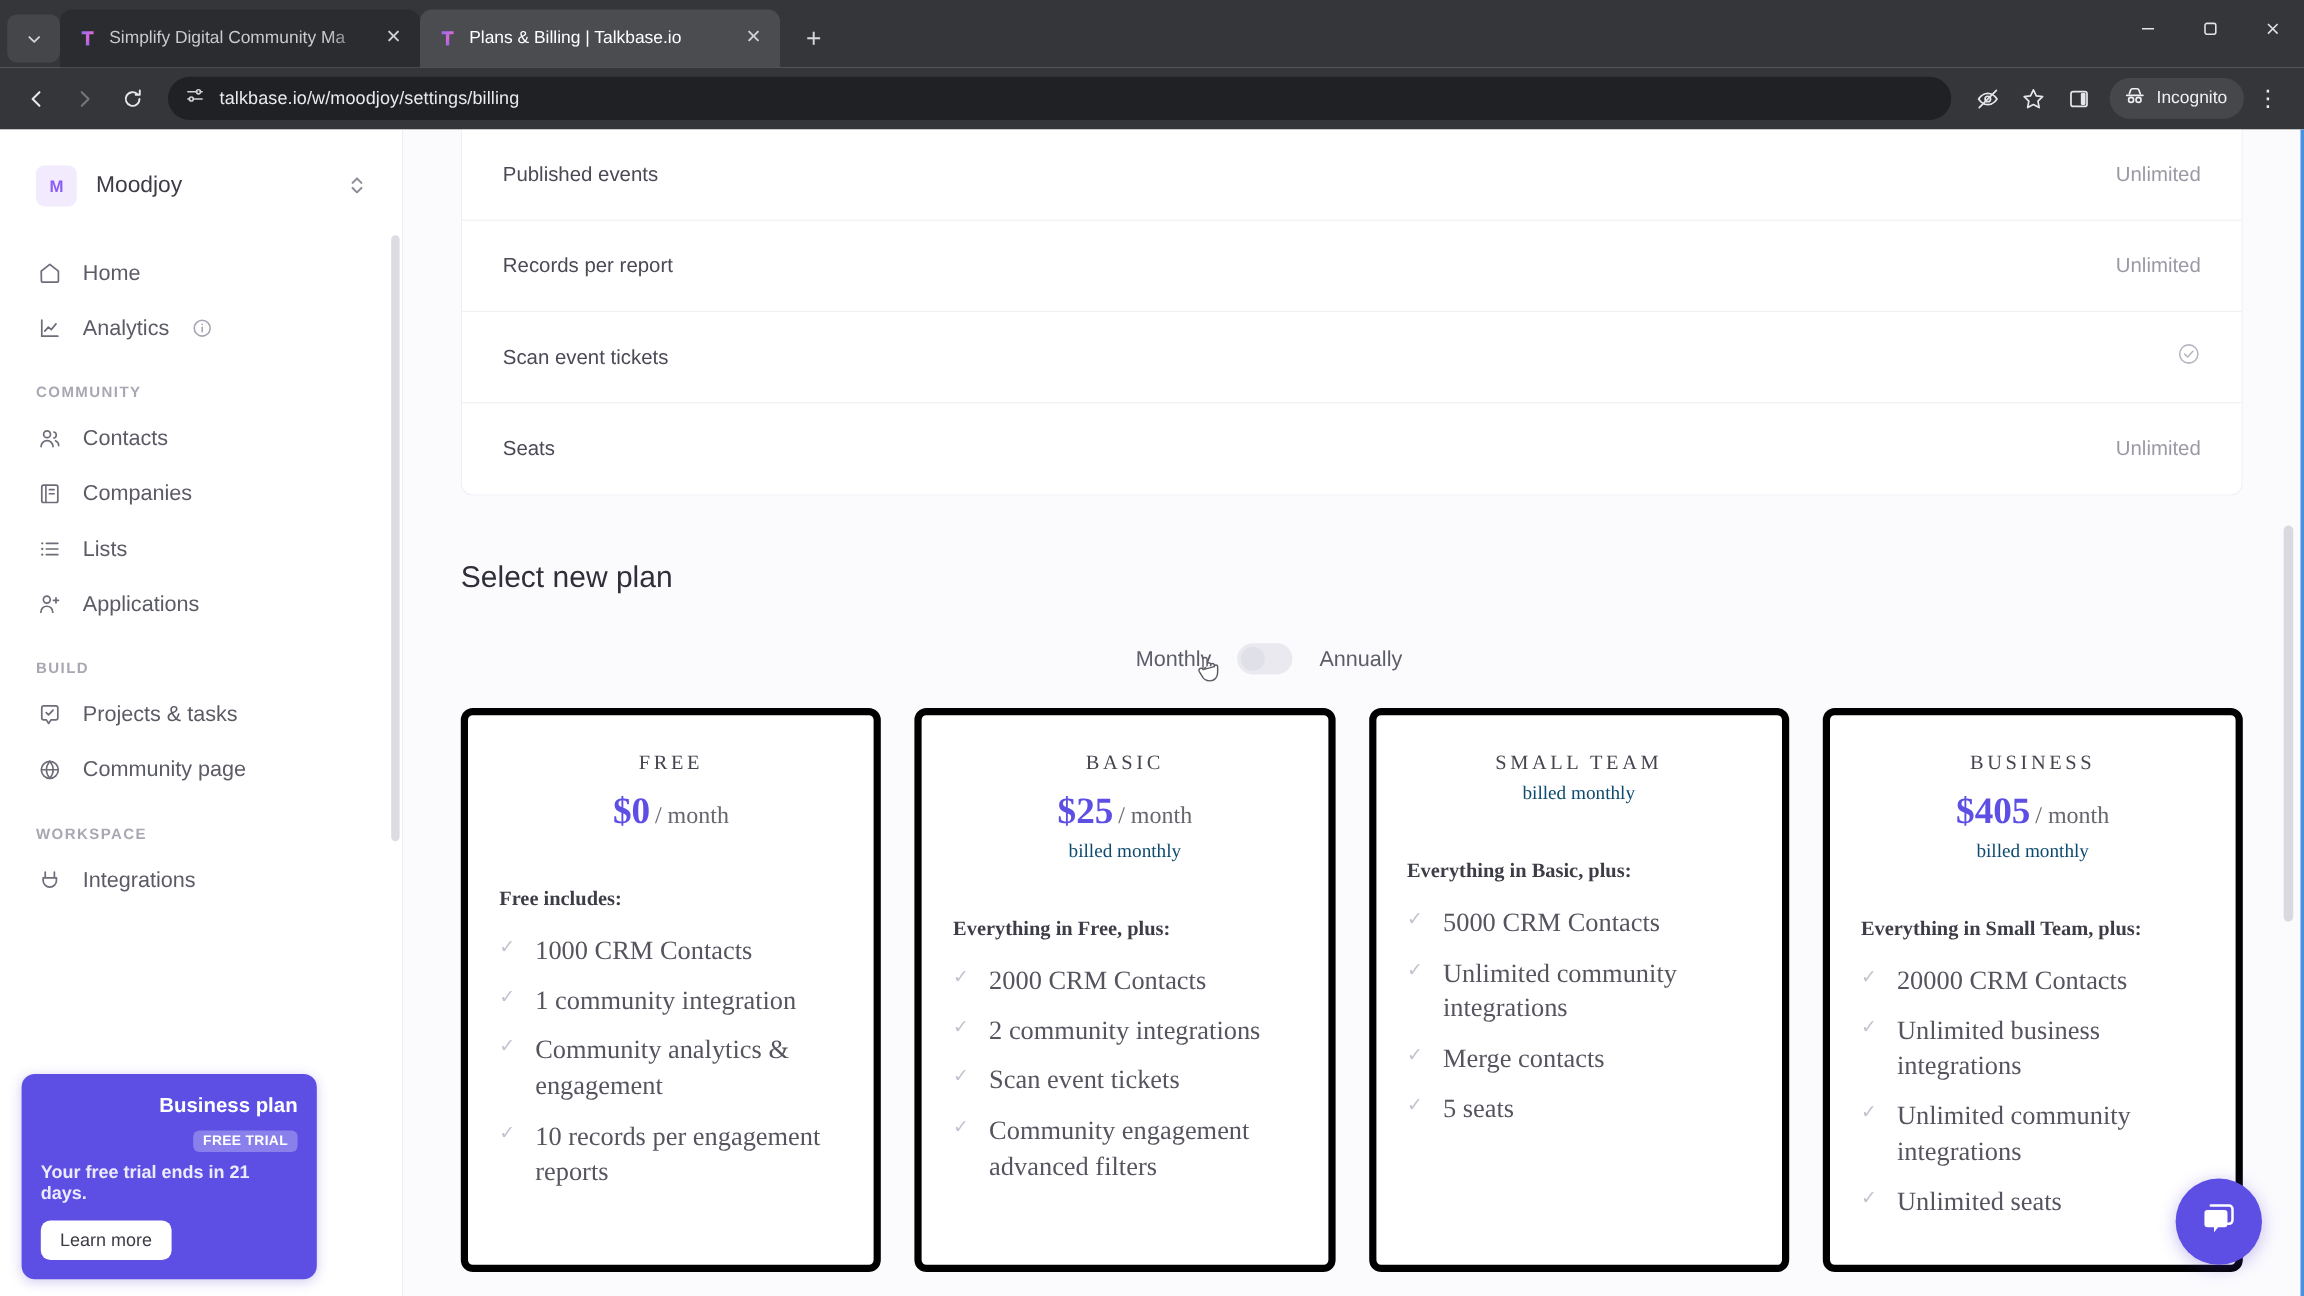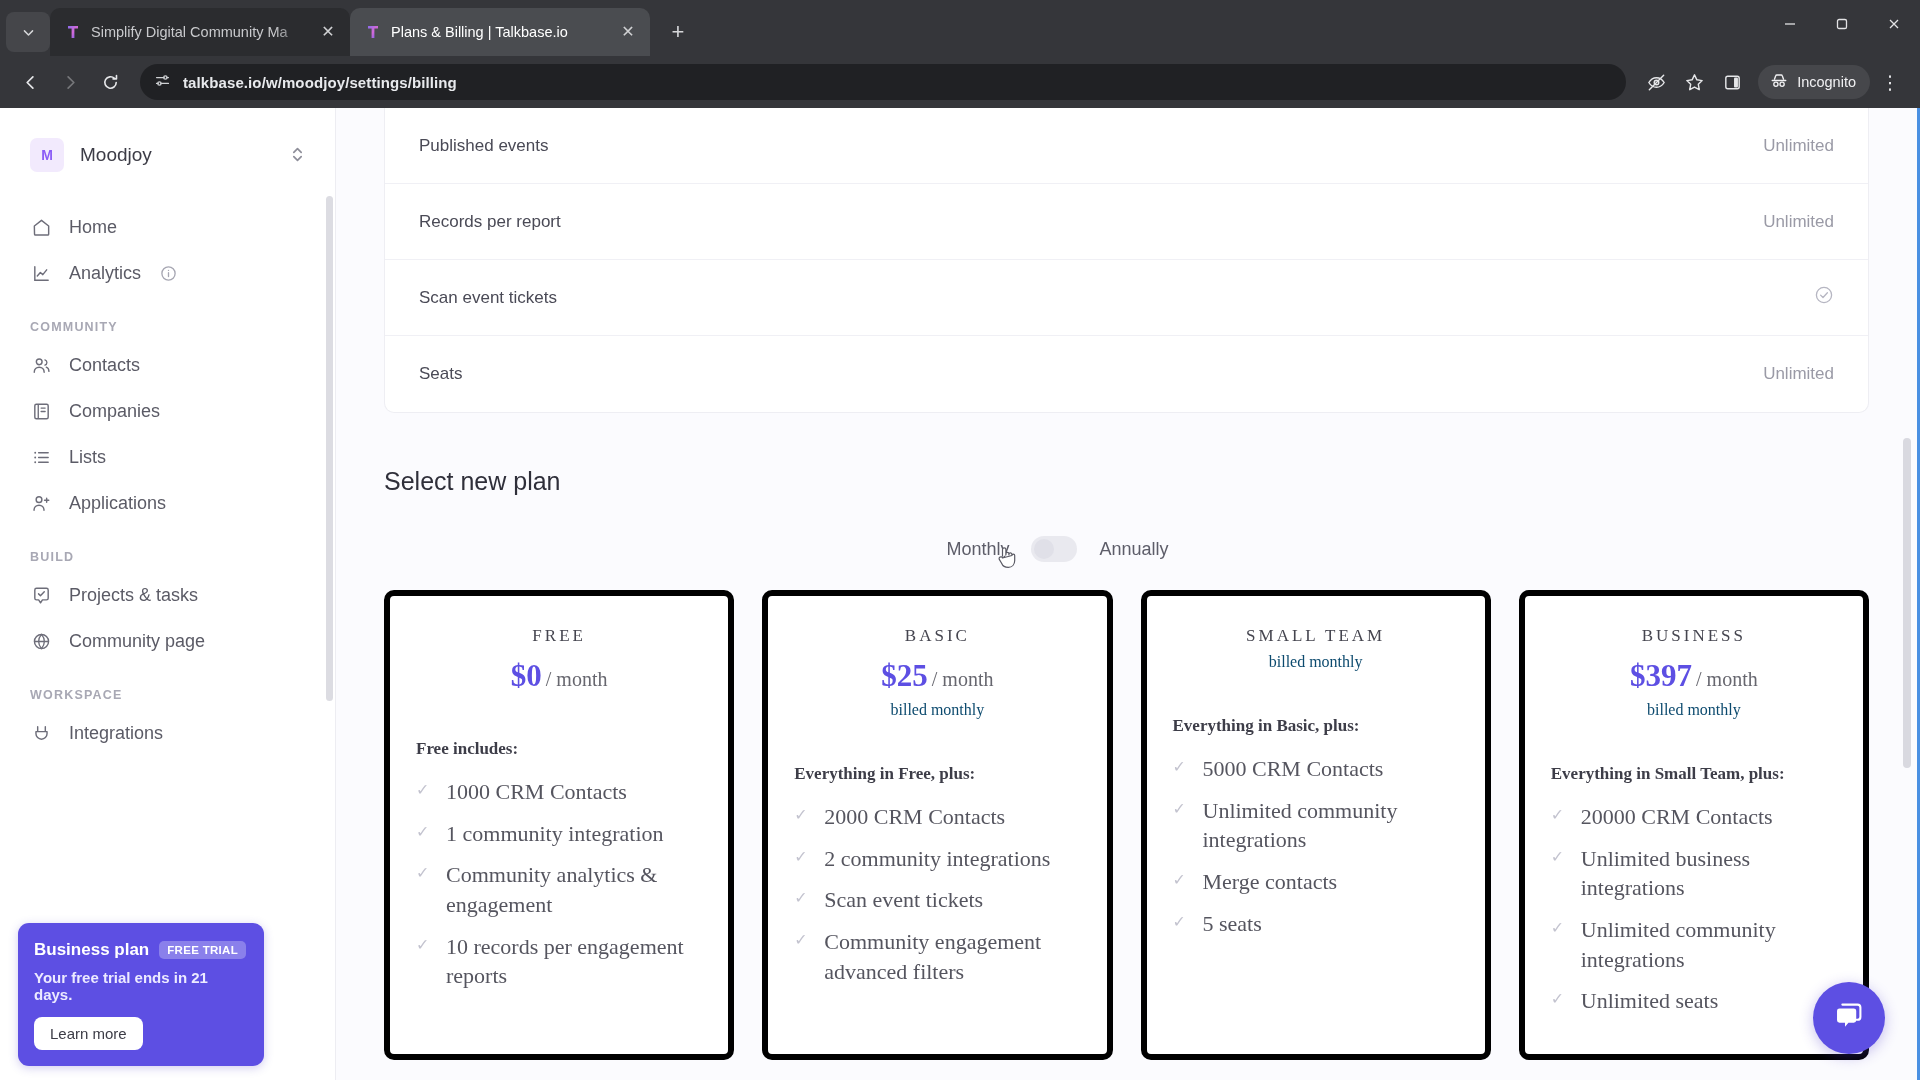--- a/index.html
+++ b/index.html
@@ -70,21 +70,21 @@
   }
   .navbtn {
     width: 36px; height: 36px; border-radius: 50%;
     display: flex; align-items: center; justify-content: center;
     color: #e6e7e9; font-size: 18px;
   }
   .navbtn.dim { color: #76777a; }
   .omnibox {
     flex: 1 1 auto; height: 36px; margin: 0 8px;
     background: #202124; border-radius: 18px;
-    display: flex; align-items: center; padding: 0 14px; gap: 12px; font-weight: bold;
+    display: flex; align-items: center; padding: 0 14px; gap: 12px;
   }
   .omnibox .url { color: #e8eaed; font-size: 15px; letter-spacing: .1px; }
   .tb-icons { display: flex; align-items: center; gap: 2px; }
   .tb-icon {
     width: 36px; height: 36px; border-radius: 50%;
     display: flex; align-items: center; justify-content: center;
     color: #e6e7e9;
   }
   .incog-pill {
     height: 34px; border-radius: 17px; background: #46474b;
@@ -137,21 +137,21 @@
     position: absolute; right: 2px; top: 88px;
     width: 7px; height: 505px; border-radius: 4px; background: #dcdce2;
   }
 
   .promo {
     position: absolute; left: 18px; bottom: 14px;
     width: 246px; background: #5d4fe3; border-radius: 11px;
     padding: 17px 16px 16px;
     box-shadow: 0 2px 10px rgba(70,55,190,.25);
   }
-  .promo-row { display: flex; align-items: center; gap: 10px; }
+  .promo-row { display: flex; align-items: flex-end; gap: 10px; flex-direction: column; }
   .promo-title { color: #fff; font-size: 17px; font-weight: 700; }
   .promo-badge {
     background: rgba(255,255,255,.28); color: #fff;
     font-size: 11.5px; font-weight: 700; letter-spacing: .3px;
     padding: 3px 8px; border-radius: 5px;
   }
   .promo-sub { color: #eceaff; font-size: 15px; font-weight: 600; margin-top: 9px; }
   .promo-btn {
     margin-top: 14px; display: inline-block;
     background: #fff; color: #3c3c46; font-size: 15px;
@@ -624,21 +624,21 @@
             <div class="plan-li">
               <span class="ck">✓</span>
               <span class="txt">5 seats</span>
             </div>
           </div>
         </div>
 
         <div class="plan">
           <div class="plan-name">BUSINESS</div>
           <div class="plan-price">
-            <span class="amt">$397</span>
+            <span class="amt">$405</span>
             <span class="per">/ month</span>
           </div>
           <div class="plan-billed">billed monthly</div>
           <div class="plan-inc">Everything in Small Team, plus:</div>
           <div class="plan-list">
             <div class="plan-li">
               <span class="ck">✓</span>
               <span class="txt">20000 CRM Contacts</span>
             </div>
             <div class="plan-li">

